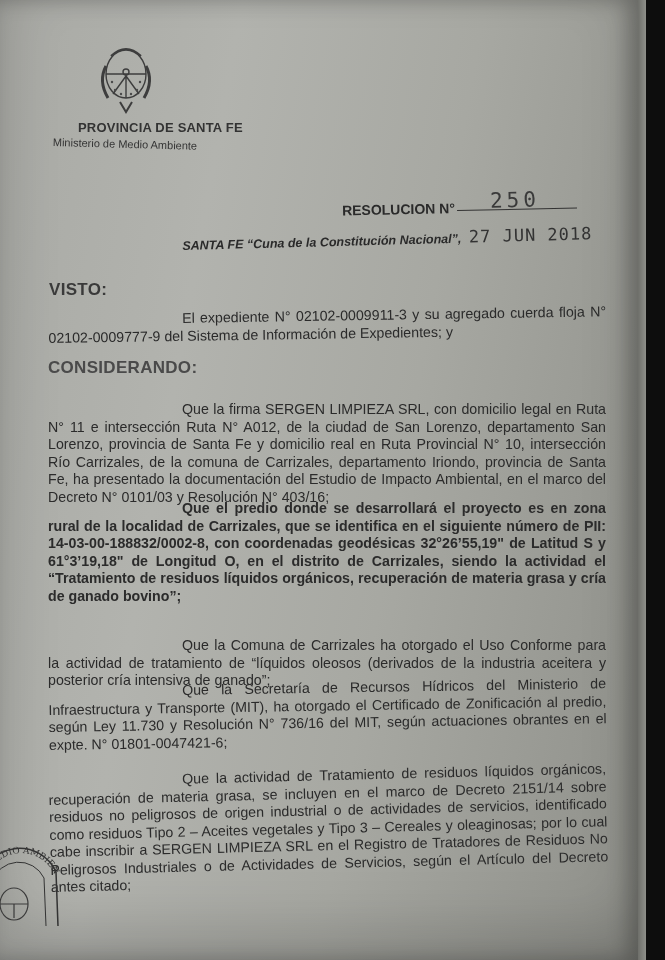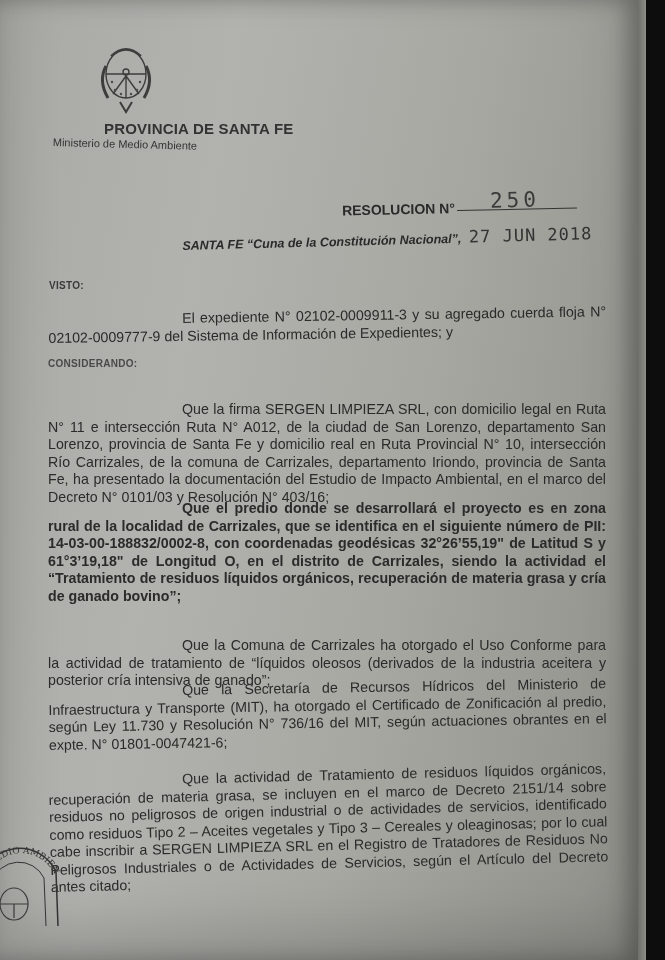--- a/index.html
+++ b/index.html
@@ -49,23 +49,23 @@
 
     .crest {
       position: absolute;
       left: 95px;
       top: 36px;
       width: 62px;
       height: 82px;
     }
     .province {
       position: absolute;
-      left: 80px;
+      left: 54px;
       top: 120px;
-      font-size: 15px;
+      font-size: 13px;
       font-weight: bold;
       color: #333;
       letter-spacing: 0.2px;
       padding-left: 24px;
     }
     .ministry {
       position: absolute;
       left: 53px;
       top: 136px;
       font-size: 11px;
@@ -119,21 +119,21 @@
       font-family: "DejaVu Sans Mono", monospace;
       font-size: 17px;
       color: #333;
       letter-spacing: 1px;
       margin-left: 4px;
     }
 
     .heading {
       position: absolute;
       font-weight: bold;
-      font-size: 10px;
+      font-size: 17px;
       color: #3a3a3a;
       letter-spacing: 0.3px;
     }
 
     .para {
       position: absolute;
       left: 48px;
       width: 558px;
     }
     .para .indent {

